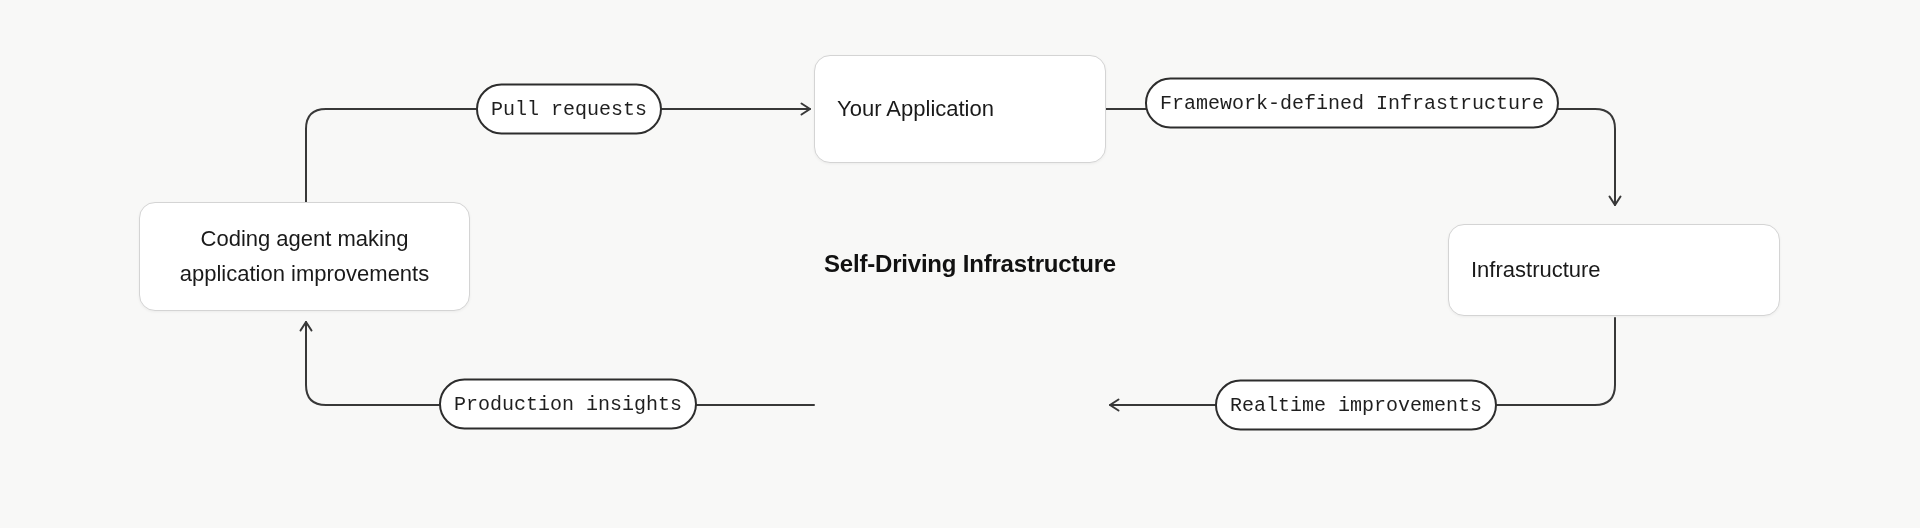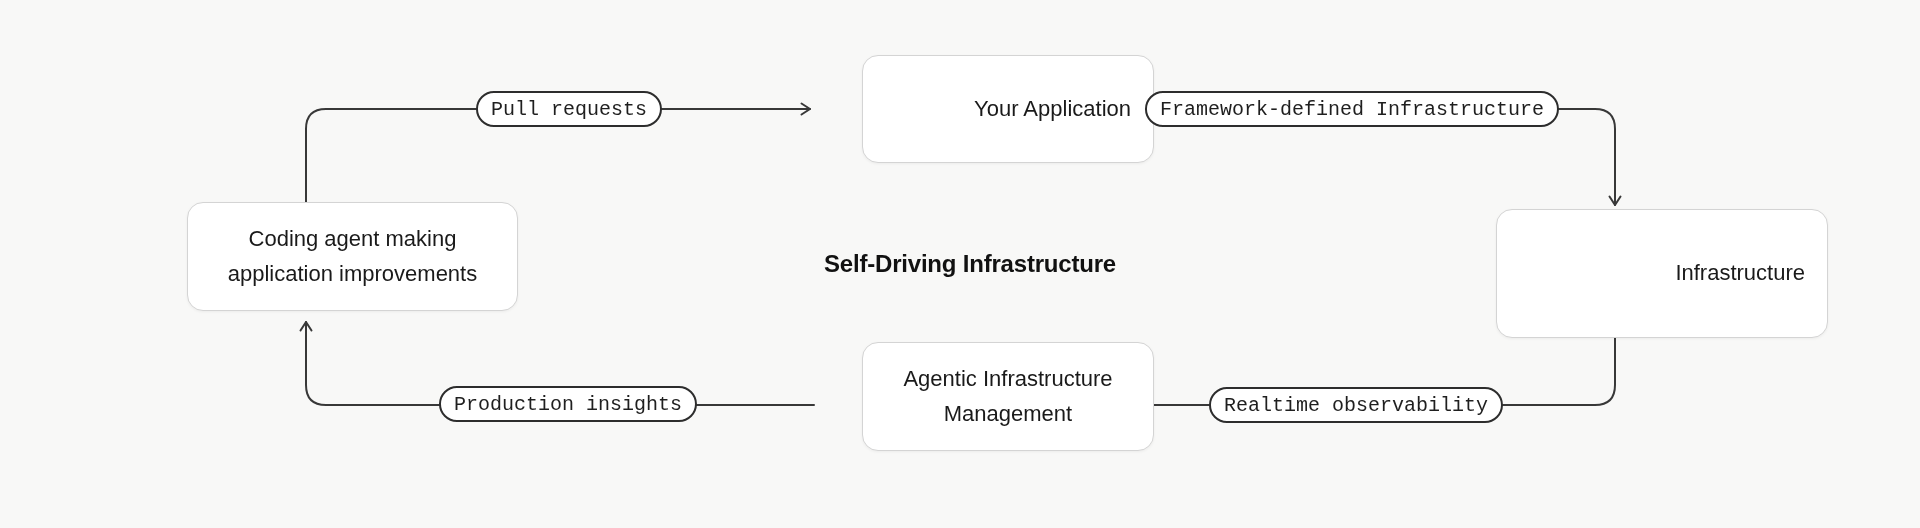--- a/index.html
+++ b/index.html
@@ -7,38 +7,38 @@
     --pill-bg:#ffffff; --pill-border:#2d2d2d; --line:#383838;
     --text:#1a1a1a; --title:#111111;
   }
   *{box-sizing:border-box;margin:0;padding:0}
   html,body{width:1920px;height:528px;overflow:hidden}
   body{background:var(--bg);font-family:"Liberation Sans","DejaVu Sans",sans-serif}
   .canvas{position:relative;width:1920px;height:528px;background:var(--bg)}
   .edges-svg{position:absolute;left:0;top:0;z-index:1}
   .edges-svg path{stroke:var(--line);stroke-width:2;fill:none;stroke-linecap:round;stroke-linejoin:round}
   .node{
-    position:absolute;z-index:2;display:flex;align-items:center;justify-content:flex-end;
+    position:absolute;z-index:2;display:flex;align-items:center;justify-content:flex-start;
     background:var(--node-bg);border:1px solid var(--node-border);border-radius:16px;
     box-shadow:0 1px 3px rgba(0,0,0,.05);
-    color:var(--text);font-size:22px;line-height:1.55;text-align:center;padding:0 22px;margin-left:48px;
+    color:var(--text);font-size:22px;line-height:1.55;text-align:center;padding:0 22px;
   }
   .node-your-application{left:814px;top:55px;width:292px;height:108px}
-  .node-infrastructure{left:1448px;top:209px;width:332px;height:129px}
+  .node-infrastructure{left:1448px;top:224px;width:332px;height:92px}
   .node-agentic{left:814px;top:342px;width:292px;height:109px}
   .node-coding-agent{left:139px;top:202px;width:331px;height:109px}
   .pill{
     position:absolute;z-index:3;transform:translate(-50%,-50%);
     display:flex;align-items:center;justify-content:center;white-space:nowrap;
     background:var(--pill-bg);border:2px solid var(--pill-border);border-radius:999px;
-    height:36px;padding:0 13px;
+    height:51px;padding:0 13px;
     font-family:"Liberation Mono","DejaVu Sans Mono",monospace;font-size:20px;color:#1f1f1f;
   }
   .pill-pull-requests{left:569px;top:109px}
-  .pill-framework{left:1352px;top:109px}
+  .pill-framework{left:1352px;top:103px}
   .pill-realtime{left:1356px;top:405px}
   .pill-production{left:568px;top:404px}
   .diagram-title{
     position:absolute;z-index:2;left:958px;top:264px;transform:translate(-50%,-50%);
     font-size:24px;font-weight:700;letter-spacing:-.2px;color:var(--title);white-space:nowrap;margin-left:12px;
   }
 </style>
 </head>
 <body>
 
@@ -60,31 +60,28 @@
   </svg>
 
   <div class="node node-your-application">
     <span>Your Application</span>
   </div>
 
   <div class="node node-infrastructure">
     <span>Infrastructure</span>
   </div>
 
-  <div class="node node-agentic">
-    <span>Agentic Infrastructure Management</span>
-  </div>
 
   <div class="node node-coding-agent">
     <span>Coding agent making application improvements</span>
   </div>
 
   <div class="pill pill-pull-requests">Pull requests</div>
 
   <div class="pill pill-framework">Framework-defined Infrastructure</div>
 
-  <div class="pill pill-realtime">Realtime observability</div>
+  <div class="pill pill-realtime">Realtime improvements</div>
 
   <div class="pill pill-production">Production insights</div>
 
   <div class="diagram-title">Self-Driving Infrastructure</div>
 
 </div>
 
 </body></html>

